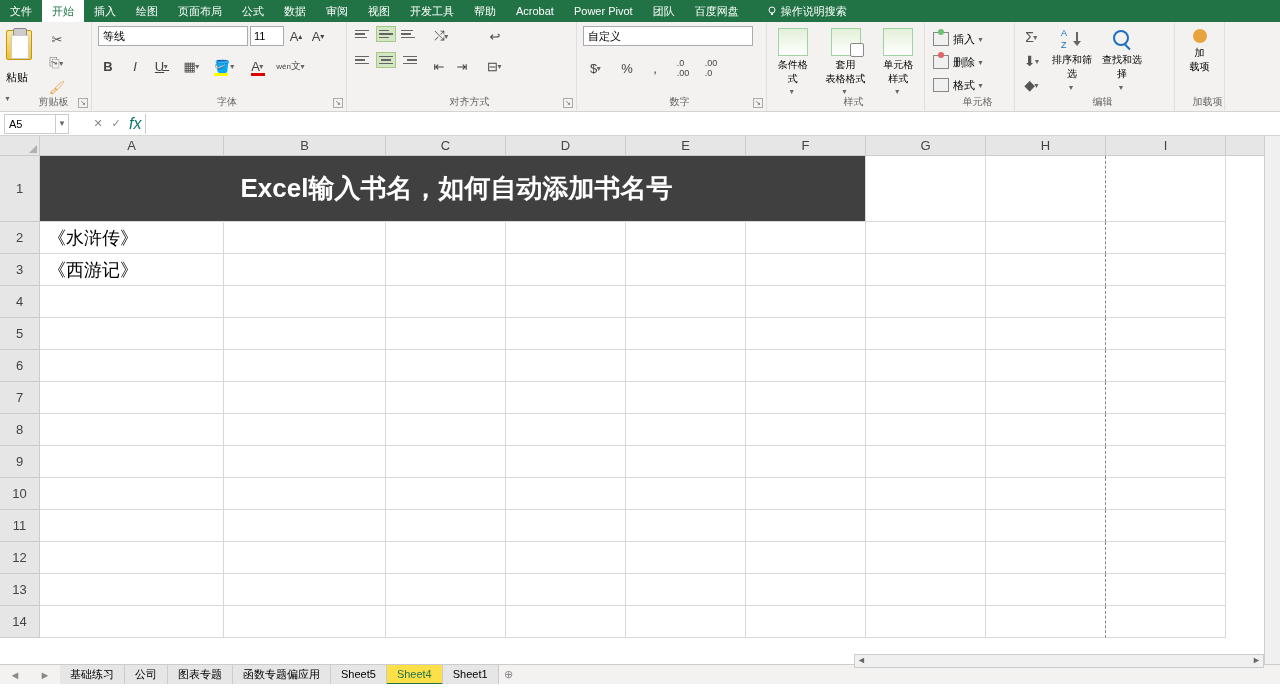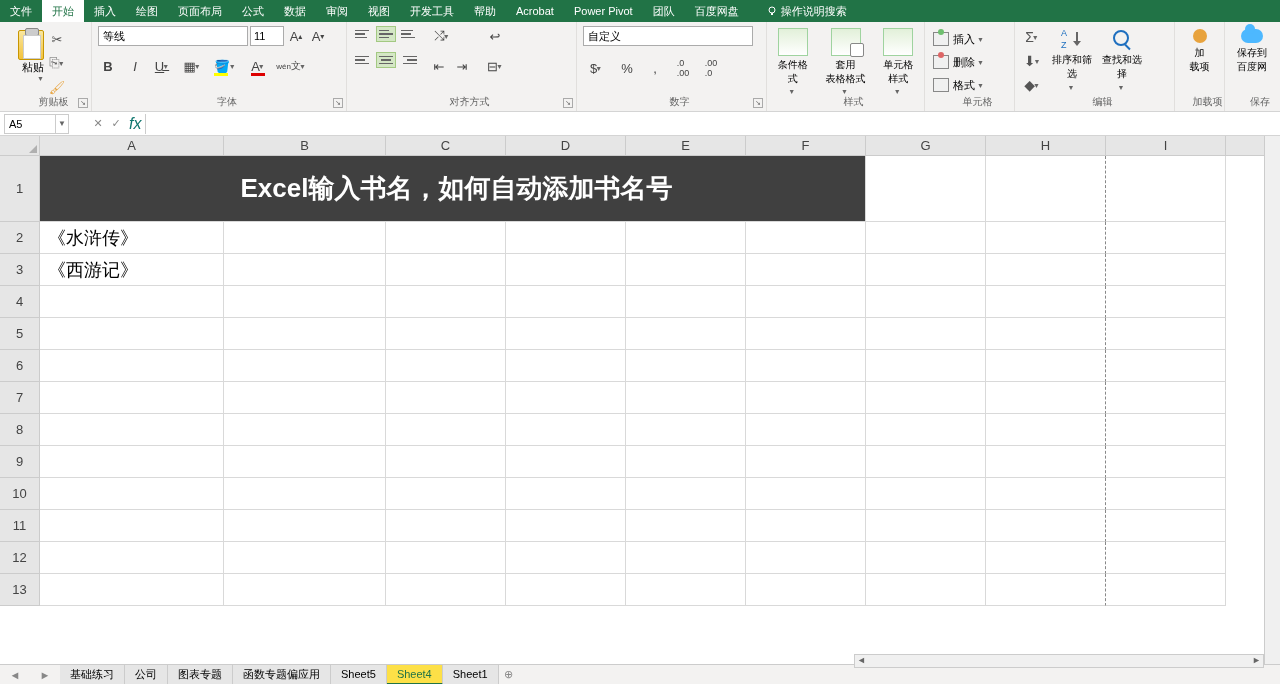--- a/index.html
+++ b/index.html
@@ -14,21 +14,21 @@
 .lightbulb { width: 10px; height: 10px; }
 
 
 .ribbon { background: #f3f2f1; height: 90px; border-bottom: 1px solid #d4d4d4; display: flex; position: relative; }
 .group { border-right: 1px solid #e1dfdd; display: flex; flex-direction: column; padding: 4px 6px 0; position: relative; }
 .group-label { position: absolute; bottom: 2px; left: 16px; right: 0; text-align: center; font-size: 10px; color: #666; }
 .group-launcher { position: absolute; bottom: 3px; right: 3px; width: 10px; height: 10px; border: 1px solid #aaa; font-size: 7px; color: #666; display: flex; align-items: center; justify-content: center; cursor: pointer; }
 .group-body { display: flex; flex: 1; gap: 4px; }
 
 
-.paste-main { width: 38px; display: flex; flex-direction: column; align-items: flex-end; gap: 0; padding-top: 4px; }
+.paste-main { width: 38px; display: flex; flex-direction: column; align-items: flex-start; gap: 10px; padding-top: 4px; }
 .paste-icon { width: 26px; height: 30px; background: linear-gradient(#f9e7a0,#f3c23b); border: 1px solid #c89600; border-radius: 2px; position: relative; }
 .paste-icon::before { content:""; position:absolute; top:-3px; left:6px; width:12px; height:6px; background:#ccc; border:1px solid #888; border-radius:2px; }
 .paste-icon::after { content:""; position:absolute; top:4px; left:4px; width:16px; height:22px; background:#fff; border:1px solid #ccc; }
 .mini-col { display: flex; flex-direction: column; gap: 6px; padding-top: 4px; }
 .mini-btn { width: 18px; height: 18px; display:flex; align-items:center; justify-content:center; font-size: 13px; color: #666; cursor:pointer; }
 .scissors { color:#555; }
 .brush { color:#e8a33d; }
 
 
 .font-row { display: flex; align-items: center; gap: 2px; }
@@ -349,28 +349,20 @@
 
   <div class="group" style="width:50px">
     <div class="addin-body">
       <div class="addin-icon"></div>
       <span style="white-space:pre">加
 载项</span>
     </div>
     <div class="group-label">加载项</div>
   </div>
 
-  <div class="group" style="width:54px;border-right:none">
-    <div class="addin-body">
-      <div class="cloud-icon"></div>
-      <span style="white-space:pre">保存到
-百度网</span>
-    </div>
-    <div class="group-label">保存</div>
-  </div>
 </div>
 
 <div class="fxbar">
   <input class="namebox" value="A5" style="">
   <div class="namebox-dd">▼</div>
   <div class="fx-sep"></div>
   <div class="fx-btn">✕</div>
   <div class="fx-btn">✓</div>
   <div class="fx-label">fx</div>
   <input class="fx-input" style="">
@@ -536,20 +528,32 @@
         <div class="cell cw-A"></div>
         <div class="cell cw-B"></div>
         <div class="cell cw-C"></div>
         <div class="cell cw-D"></div>
         <div class="cell cw-E"></div>
         <div class="cell cw-F"></div>
         <div class="cell cw-G"></div>
         <div class="cell cw-H page-break"></div>
         <div class="cell cw-I"></div>
       </div>
+      <div class="gridrow">
+        <div class="rowhdr">14</div>
+        <div class="cell cw-A"></div>
+        <div class="cell cw-B"></div>
+        <div class="cell cw-C"></div>
+        <div class="cell cw-D"></div>
+        <div class="cell cw-E"></div>
+        <div class="cell cw-F"></div>
+        <div class="cell cw-G"></div>
+        <div class="cell cw-H page-break"></div>
+        <div class="cell cw-I"></div>
+      </div>
     </div>
 </div>
 
 <div class="vscroll"></div>
 
 <div class="sheetbar">
   <div class="sheet-nav">
     <span>◄</span>
     <span>►</span>
   </div>

